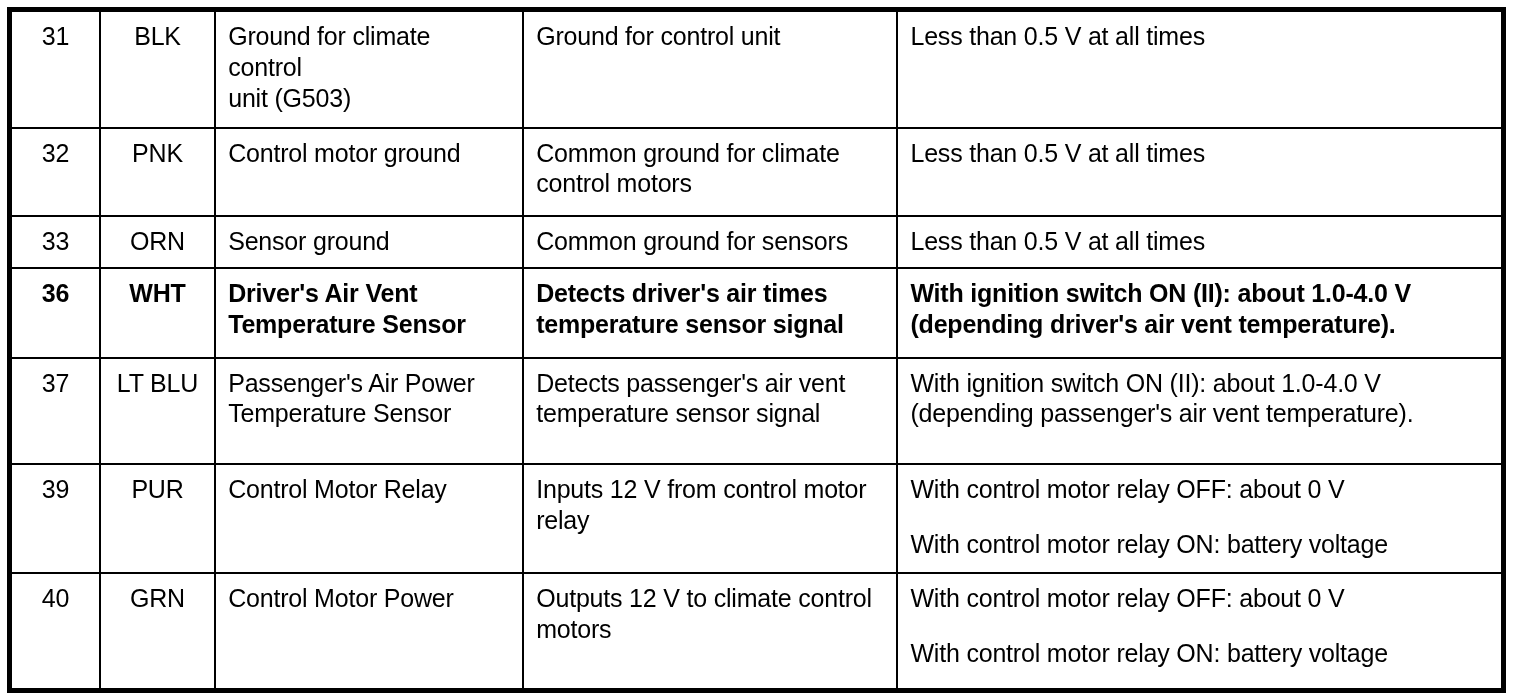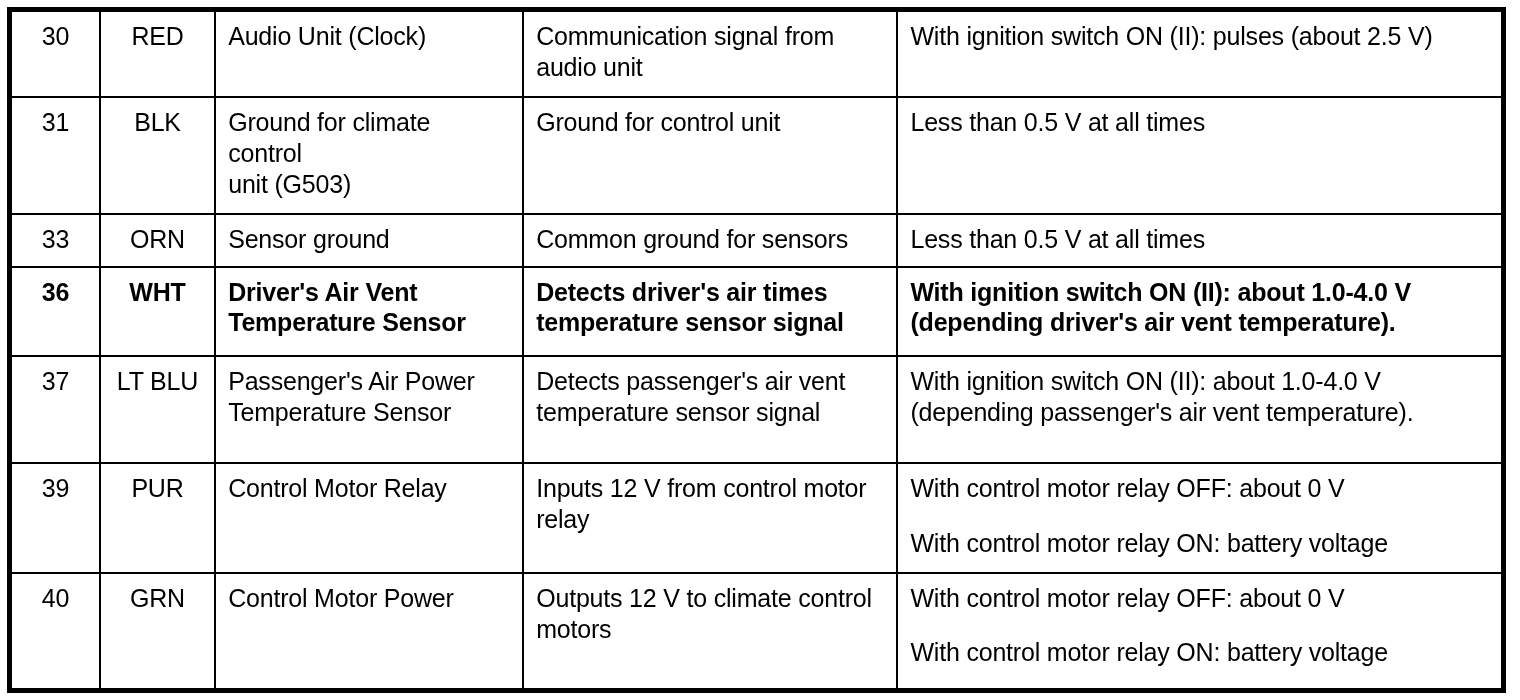--- a/index.html
+++ b/index.html
@@ -83,48 +83,48 @@
 <div class="sheet">
   <table class="terminal-table">
     <colgroup>
       <col class="col-terminal">
       <col class="col-wire">
       <col class="col-connects">
       <col class="col-signal">
       <col class="col-measure">
     </colgroup>
     <tbody>
-        <tr style="height: 82px;">
-          <td class="cell-terminal">30</td>
-          <td class="cell-wire">RED</td>
-          <td class="cell-text">
-            <span class="line">Audio Unit (Clock)</span>
-          </td>
-          <td class="cell-text">
-            <span class="line">Communication signal from</span>
-            <span class="line">audio unit</span>
-          </td>
-          <td class="cell-text">
-            <span class="line">With ignition switch ON (II): pulses (about 2.5 V)</span>
-          </td>
-        </tr>
         <tr style="height: 84px;">
           <td class="cell-terminal">31</td>
           <td class="cell-wire">BLK</td>
           <td class="cell-text">
             <span class="line">Ground for climate control</span>
             <span class="line">unit (G503)</span>
           </td>
           <td class="cell-text">
             <span class="line">Ground for control unit</span>
           </td>
           <td class="cell-text">
             <span class="line">Less than 0.5 V at all times</span>
           </td>
         </tr>
+        <tr style="height: 83px;">
+          <td class="cell-terminal">32</td>
+          <td class="cell-wire">PNK</td>
+          <td class="cell-text">
+            <span class="line">Control motor ground</span>
+          </td>
+          <td class="cell-text">
+            <span class="line">Common ground for climate</span>
+            <span class="line">control motors</span>
+          </td>
+          <td class="cell-text">
+            <span class="line">Less than 0.5 V at all times</span>
+          </td>
+        </tr>
         <tr style="height: 49px;">
           <td class="cell-terminal">33</td>
           <td class="cell-wire">ORN</td>
           <td class="cell-text">
             <span class="line">Sensor ground</span>
           </td>
           <td class="cell-text">
             <span class="line">Common ground for sensors</span>
           </td>
           <td class="cell-text">

